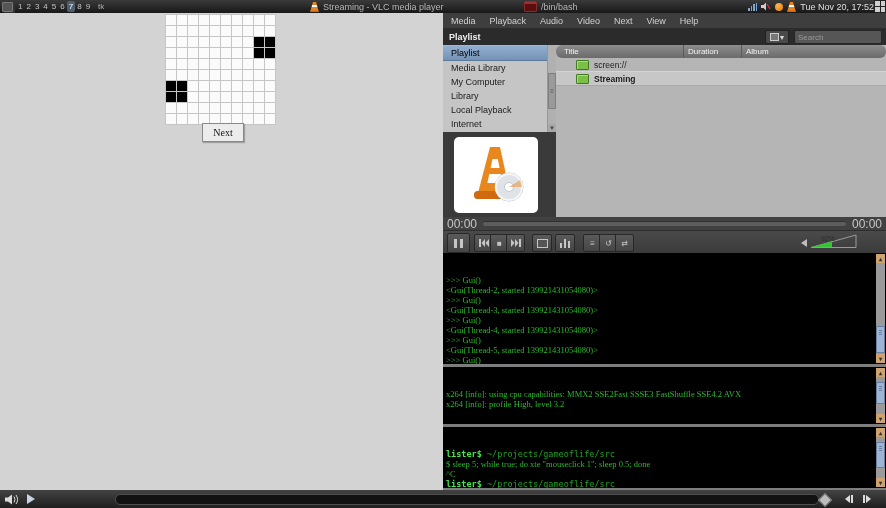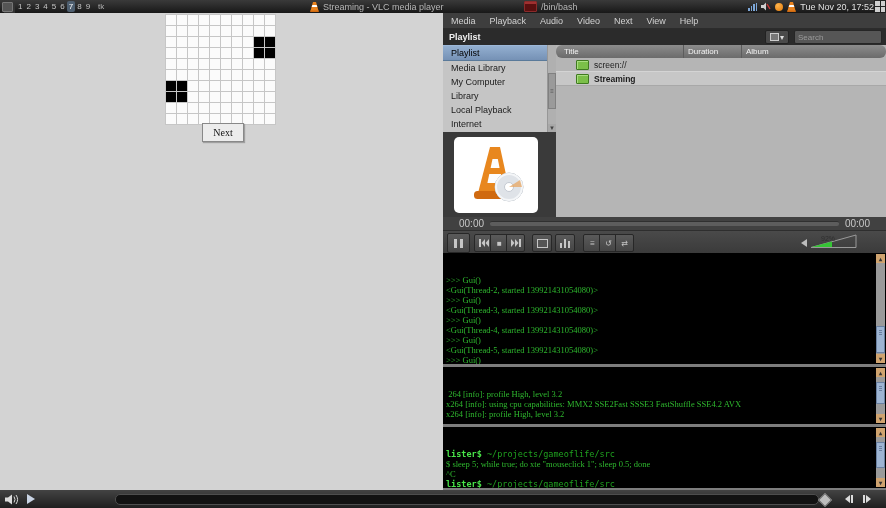--- a/index.html
+++ b/index.html
@@ -53,21 +53,21 @@
   .art{flex:1;background:#3a3a3a;position:relative;}
   .art-box{position:absolute;left:11px;top:5px;width:84px;height:76px;background:#fff;border-radius:5px;display:flex;align-items:center;justify-content:center;}
   .vlc-right{flex:1;background:#b5b5b5;display:flex;flex-direction:column;overflow:hidden;}
   .thead{height:13px;display:flex;background:linear-gradient(#8c8c8c,#6b6b6b);color:#f2f2f2;font-size:8px;align-items:center;border-radius:6px;}
   .thead .c0{flex:1;padding-left:8px;border-right:1px solid #5c5c5c;height:100%;line-height:13px;}
   .thead .c1{width:53px;padding-left:4px;border-right:1px solid #5c5c5c;height:100%;line-height:13px;}
   .thead .c2{width:140px;padding-left:4px;height:100%;line-height:13px;}
   .trow{height:13px;display:flex;align-items:center;font-size:8.5px;color:#1c1c1c;}
   .trow.selected{background:#c7c7c7;font-weight:bold;border-top:1px solid #d4d4d4;border-bottom:1px solid #a8a8a8;}
   .row-icon{width:11px;height:8px;margin-left:20px;margin-right:5px;background:#7bbf49;border:1px solid #3f7a20;border-radius:1px;box-shadow:inset 1px 1px 0 #a8dd80;}
-  .seekrow{height:13px;background:#414141;display:flex;align-items:center;font-size:10px;color:#c8c8c8;padding:0 16px;gap:6px;}
+  .seekrow{height:13px;background:#414141;display:flex;align-items:center;font-size:12px;color:#c8c8c8;padding:0 4px;gap:6px;}
   .seek-groove{flex:1;height:4px;background:#5d5d5d;border-radius:2px;border-top:1px solid #303030;}
   .controls{height:23px;background:linear-gradient(#4a4a4a,#3a3a3a);position:relative;border-top:1px solid #2e2e2e;}
   .cbtn{position:absolute;top:3px;height:16px;background:linear-gradient(#5a5a5a,#454545);border:1px solid #272727;border-radius:2px;color:#c6c6c6;display:flex;align-items:center;justify-content:center;font-size:8px;}
   .pause-bars{display:flex;gap:3px;}
   .pause-bars i{width:3px;height:9px;background:#c6c6c6;display:block;}
   .eq-bars{display:flex;align-items:flex-end;gap:2px;height:10px;}
   .eq-bars i{width:2px;background:#c6c6c6;display:block;}
   .fs-icon{width:9px;height:7px;border:1px solid #c6c6c6;background:#555;}
   .vol-speaker{position:absolute;left:358px;top:8px;width:0;height:0;border-top:4px solid transparent;border-bottom:4px solid transparent;border-right:6px solid #bdbdbd;}
   .vol-wedge{position:absolute;left:368px;top:3px;}
@@ -395,21 +395,21 @@
     <div class="tpad"><div class="tline"><span class="n">&gt;&gt;&gt; Gui()</span></div><div class="tline"><span class="n">&lt;Gui(Thread-2, started 139921431054080)&gt;</span></div><div class="tline"><span class="n">&gt;&gt;&gt; Gui()</span></div><div class="tline"><span class="n">&lt;Gui(Thread-3, started 139921431054080)&gt;</span></div><div class="tline"><span class="n">&gt;&gt;&gt; Gui()</span></div><div class="tline"><span class="n">&lt;Gui(Thread-4, started 139921431054080)&gt;</span></div><div class="tline"><span class="n">&gt;&gt;&gt; Gui()</span></div><div class="tline"><span class="n">&lt;Gui(Thread-5, started 139921431054080)&gt;</span></div><div class="tline"><span class="n">&gt;&gt;&gt; Gui()</span></div></div>
     <div class="sb">
       <span class="up">▲</span>
       <span class="thumb" style="top:72px;bottom:10px;"></span>
       <span class="down">▼</span>
     </div>
   </div>
   <div class="divider" style="top:364px;"></div>
 
   <div class="term" id="term-x264">
-    <div class="tpad"><div class="tline"><span class="n"> 264 [info]: profile High, level 3.2</span></div><div class="tline"><span class="n">x264 [info]: using cpu capabilities: MMX2 SSE2Fast SSSE3 FastShuffle SSE4.2 AVX</span></div><div class="tline"><span class="n">x264 [info]: profile High, level 3.2</span></div></div>
+    <div class="tpad"><div class="tline"><span class="n">x264 [info]: using cpu capabilities: MMX2 SSE2Fast SSSE3 FastShuffle SSE4.2 AVX</span></div><div class="tline"><span class="n">x264 [info]: profile High, level 3.2</span></div></div>
     <div class="sb">
       <span class="up">▲</span>
       <span class="thumb" style="top:14px;height:22px;"></span>
       <span class="down">▼</span>
     </div>
   </div>
   <div class="divider" style="top:424px;"></div>
 
   <div class="term" id="term-bash">
     <div class="tpad"><div class="tline"><span class="b">lister$ </span><span class="d">~/projects/gameoflife/src</span></div><div class="tline"><span class="n">$ sleep 5; while true; do xte "mouseclick 1"; sleep 0.5; done</span></div><div class="tline"><span class="n">^C</span></div><div class="tline"><span class="b">lister$ </span><span class="d">~/projects/gameoflife/src</span></div></div>

